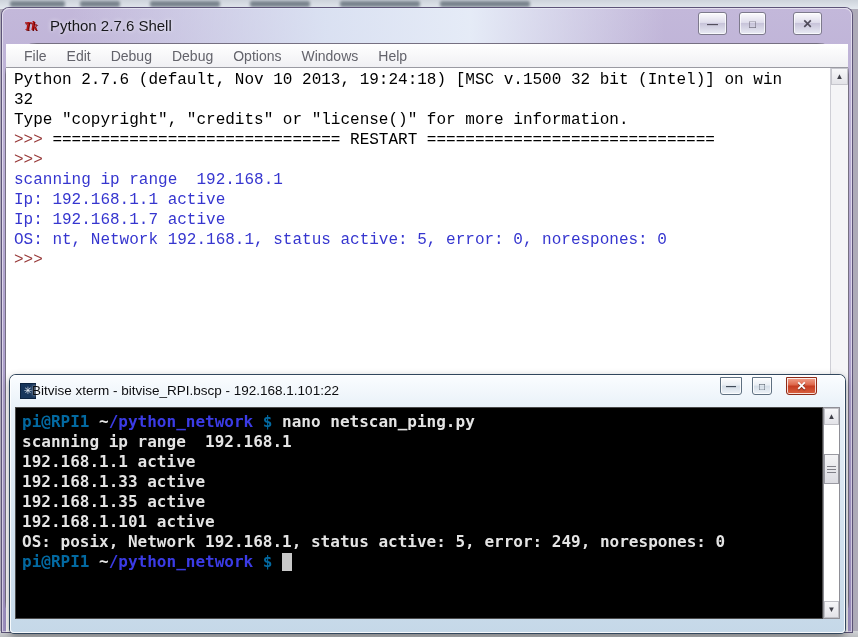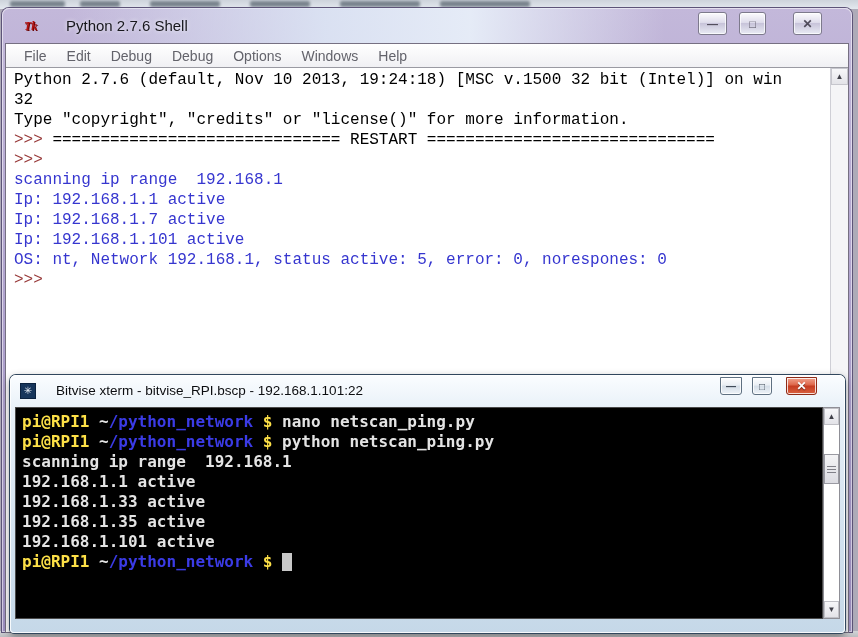--- a/index.html
+++ b/index.html
@@ -19,30 +19,30 @@
   .idle-win{position:absolute;left:2px;top:8px;width:850px;height:624px;z-index:1;
     border-radius:7px 7px 0 0;
     background:linear-gradient(180deg,#c3b8da 0%,#b2a5cf 40%,#9e90c2 100%);
     box-shadow:0 0 0 1px #5d5478, inset 0 0 0 1px rgba(255,255,255,.55);}
   .idle-titlebar{position:relative;height:36px;border-radius:7px 7px 0 0;overflow:hidden;}
   .idle-titlebar::before{content:"";position:absolute;left:0;top:0;right:0;bottom:0;
     background:linear-gradient(90deg,rgba(255,255,255,0) 8%,rgba(222,232,246,.85) 38%,rgba(233,241,250,.9) 55%,rgba(255,255,255,0) 78%);}
   .idle-icon{position:absolute;left:22px;top:9px;width:18px;height:18px;
     font-family:"Liberation Serif",serif;font-style:italic;font-weight:bold;font-size:12px;
     color:#b31111;text-shadow:1px 1px 0 #6e0606;line-height:18px;}
-  .idle-title{position:absolute;left:64px;top:9px;font-size:15px;color:#17171c;
+  .idle-title{position:absolute;left:48px;top:9px;font-size:15px;color:#17171c;
     text-shadow:0 0 4px rgba(255,255,255,.9);white-space:nowrap;}
   .win-controls{position:absolute;top:4px;right:30px;display:flex;align-items:flex-start;}
   .wbtn{height:21px;border:1px solid #7d7a8c;border-radius:3px;
     background:linear-gradient(180deg,rgba(255,255,255,.95),rgba(230,230,240,.8) 45%,rgba(203,203,218,.65) 50%,rgba(238,241,247,.9));
     color:#4f4b5a;font-size:11px;font-weight:bold;display:flex;align-items:center;justify-content:center;
     box-shadow:inset 0 0 0 1px rgba(255,255,255,.7);}
   .wbtn.min{width:27px;} .wbtn.max{width:25px;margin-left:12px;} .wbtn.cls{width:27px;margin-left:27px;font-size:12px;}
   .idle-body{position:absolute;left:4px;right:4px;top:36px;bottom:0;background:#fff;
-    box-shadow:0 0 0 1px #767082;}
+    box-shadow:0 0 0 1px #767082;border-radius:31px;}
   .idle-menubar{height:23px;display:flex;align-items:center;padding-left:8px;
     background:linear-gradient(180deg,#ffffff,#f0f0f3);border-bottom:1px solid #9a9aa2;
     font-size:14px;color:#63636b;}
   .idle-menubar .menu-item{padding:0 10px;cursor:default;}
   .idle-content{position:absolute;left:0;right:17px;top:24px;bottom:0;background:#fff;
     font-family:"Liberation Mono", monospace;font-size:16px;line-height:20px;
     padding:2px 0 0 8px;overflow:hidden;}
   .cline{white-space:pre;height:20px;}
   .seg-k{color:#000;} .seg-p{color:#983a3a;} .seg-b{color:#3636cf;}
   .idle-scroll{position:absolute;right:0;top:24px;bottom:0;width:17px;background:#f5f5f7;border-left:1px solid #cfcfd6;}
@@ -52,37 +52,37 @@
 
   
   .bit-win{position:absolute;left:10px;top:375px;width:835px;height:258px;z-index:3;
     border-radius:6px 6px 4px 4px;
     background:linear-gradient(180deg,#fbfdff 0%,#e7f0f8 14%,#d3e2ef 60%,#c5d8e8 100%);
     box-shadow:0 0 0 1px #31475e, inset 0 0 0 1px rgba(255,255,255,.85), 0 3px 8px rgba(0,0,0,.45);}
   .bit-titlebar{position:relative;height:32px;}
   .bit-icon{position:absolute;left:10px;top:8px;width:16px;height:16px;background:#17365c;
     border:1px solid #0b2240;box-sizing:border-box;color:#e8eef6;font-size:10px;line-height:14px;
     text-align:center;}
-  .bit-title{position:absolute;left:46px;top:8px;font-size:13.5px;color:#0b0d11;white-space:nowrap;
+  .bit-title{position:absolute;left:22px;top:8px;font-size:13.5px;color:#0b0d11;white-space:nowrap;
     text-shadow:0 0 3px rgba(255,255,255,.95);}
   .bit-controls{position:absolute;top:2px;right:28px;display:flex;align-items:flex-start;}
   .bbtn{height:18px;border:1px solid #5f7081;border-radius:0 0 3px 3px;box-sizing:border-box;
     background:linear-gradient(180deg,#fdfdfe,#e9eef4 45%,#d4dde7 50%,#eef3f8);
     color:#3c4754;font-size:10px;font-weight:bold;display:flex;align-items:center;justify-content:center;
     box-shadow:inset 0 0 0 1px rgba(255,255,255,.8);}
   .bbtn.min{width:22px;} .bbtn.max{width:20px;margin-left:10px;}
   .bbtn.cls{width:31px;margin-left:14px;color:#fff;font-size:12px;
     background:linear-gradient(180deg,#f0a18c 0%,#e06c50 40%,#c63d22 52%,#d9603f 100%);
     border-color:#8e2a16;text-shadow:0 1px 1px rgba(0,0,0,.5);}
   .bit-body{position:absolute;left:5px;right:5px;top:32px;bottom:14px;display:flex;}
   .term{flex:1;background:#000;border:1px solid #4a4a4a;box-sizing:border-box;
     padding:4px 0 0 6px;overflow:hidden;
     font-family:"DejaVu Sans Mono", monospace;font-weight:bold;font-size:16px;line-height:20px;}
   .tline{white-space:pre;height:20px;}
-  .seg-g{color:#fde047;} .seg-u{color:#3b3be6;margin-top:14px;} .seg-w{color:#e4e4e4;}
+  .seg-g{color:#0369a1;} .seg-u{color:#3b3be6;margin-top:14px;} .seg-w{color:#e4e4e4;}
   .seg-cur{background:#c8c8c8;color:transparent;display:inline-block;width:10px;height:18px;vertical-align:text-bottom;}
   .term-scroll{width:17px;background:#fff;border:1px solid #8f8f96;box-sizing:border-box;position:relative;}
   .term-scroll .scroll-btn{border-color:#c0c0c6;}
   .term-scroll .down{position:absolute;bottom:0;left:0;}
   .term-thumb{position:absolute;left:0;top:46px;width:100%;height:30px;
     background:linear-gradient(180deg,#f4f4f6,#dcdce2);border:1px solid #9a9aa2;box-sizing:border-box;
     display:flex;flex-direction:column;align-items:center;justify-content:center;gap:2px;}
   .term-thumb i{display:block;width:9px;height:1px;background:#808088;}
 </style>
 </head>
@@ -120,21 +120,20 @@
       </div>
     <div class="idle-content">
         <div class="cline"><span class="seg-k">Python 2.7.6 (default, Nov 10 2013, 19:24:18) [MSC v.1500 32 bit (Intel)] on win</span></div>
         <div class="cline"><span class="seg-k">32</span></div>
         <div class="cline"><span class="seg-k">Type "copyright", "credits" or "license()" for more information.</span></div>
         <div class="cline"><span class="seg-p">&gt;&gt;&gt; </span><span class="seg-k">============================== RESTART ==============================</span></div>
         <div class="cline"><span class="seg-p">&gt;&gt;&gt;</span></div>
         <div class="cline"><span class="seg-b">scanning ip range  192.168.1</span></div>
         <div class="cline"><span class="seg-b">Ip: 192.168.1.1 active</span></div>
         <div class="cline"><span class="seg-b">Ip: 192.168.1.7 active</span></div>
-        <div class="cline"><span class="seg-b">Ip: 192.168.1.101 active</span></div>
         <div class="cline"><span class="seg-b">OS: nt, Network 192.168.1, status active: 5, error: 0, norespones: 0</span></div>
         <div class="cline"><span class="seg-p">&gt;&gt;&gt;</span></div>
       </div>
     <div class="idle-scroll">
       <div class="scroll-btn">▲</div>
     </div>
   </div>
 </div>
 
 <div class="bit-win">
@@ -143,26 +142,26 @@
     <div class="bit-title">Bitvise xterm - bitvise_RPI.bscp - 192.168.1.101:22</div>
     <div class="bit-controls">
       <div class="bbtn min">—</div>
       <div class="bbtn max">□</div>
       <div class="bbtn cls">✕</div>
     </div>
   </div>
   <div class="bit-body">
     <div class="term">
         <div class="tline"><span class="seg-g">pi@RPI1</span><span class="seg-w"> ~</span><span class="seg-u">/python_network</span><span class="seg-g"> $</span><span class="seg-w"> nano netscan_ping.py</span></div>
-        <div class="tline"><span class="seg-g">pi@RPI1</span><span class="seg-w"> ~</span><span class="seg-u">/python_network</span><span class="seg-g"> $</span><span class="seg-w"> python netscan_ping.py</span></div>
         <div class="tline"><span class="seg-w">scanning ip range  192.168.1</span></div>
         <div class="tline"><span class="seg-w">192.168.1.1 active</span></div>
         <div class="tline"><span class="seg-w">192.168.1.33 active</span></div>
         <div class="tline"><span class="seg-w">192.168.1.35 active</span></div>
         <div class="tline"><span class="seg-w">192.168.1.101 active</span></div>
+        <div class="tline"><span class="seg-w">OS: posix, Network 192.168.1, status active: 5, error: 249, norespones: 0</span></div>
         <div class="tline"><span class="seg-g">pi@RPI1</span><span class="seg-w"> ~</span><span class="seg-u">/python_network</span><span class="seg-g"> $</span><span class="seg-w"> </span><span class="seg-cur"> </span></div>
       </div>
     <div class="term-scroll">
       <div class="scroll-btn">▲</div>
       <div class="term-thumb">
           <i></i>
           <i></i>
           <i></i>
         </div>
       <div class="scroll-btn down">▼</div>

